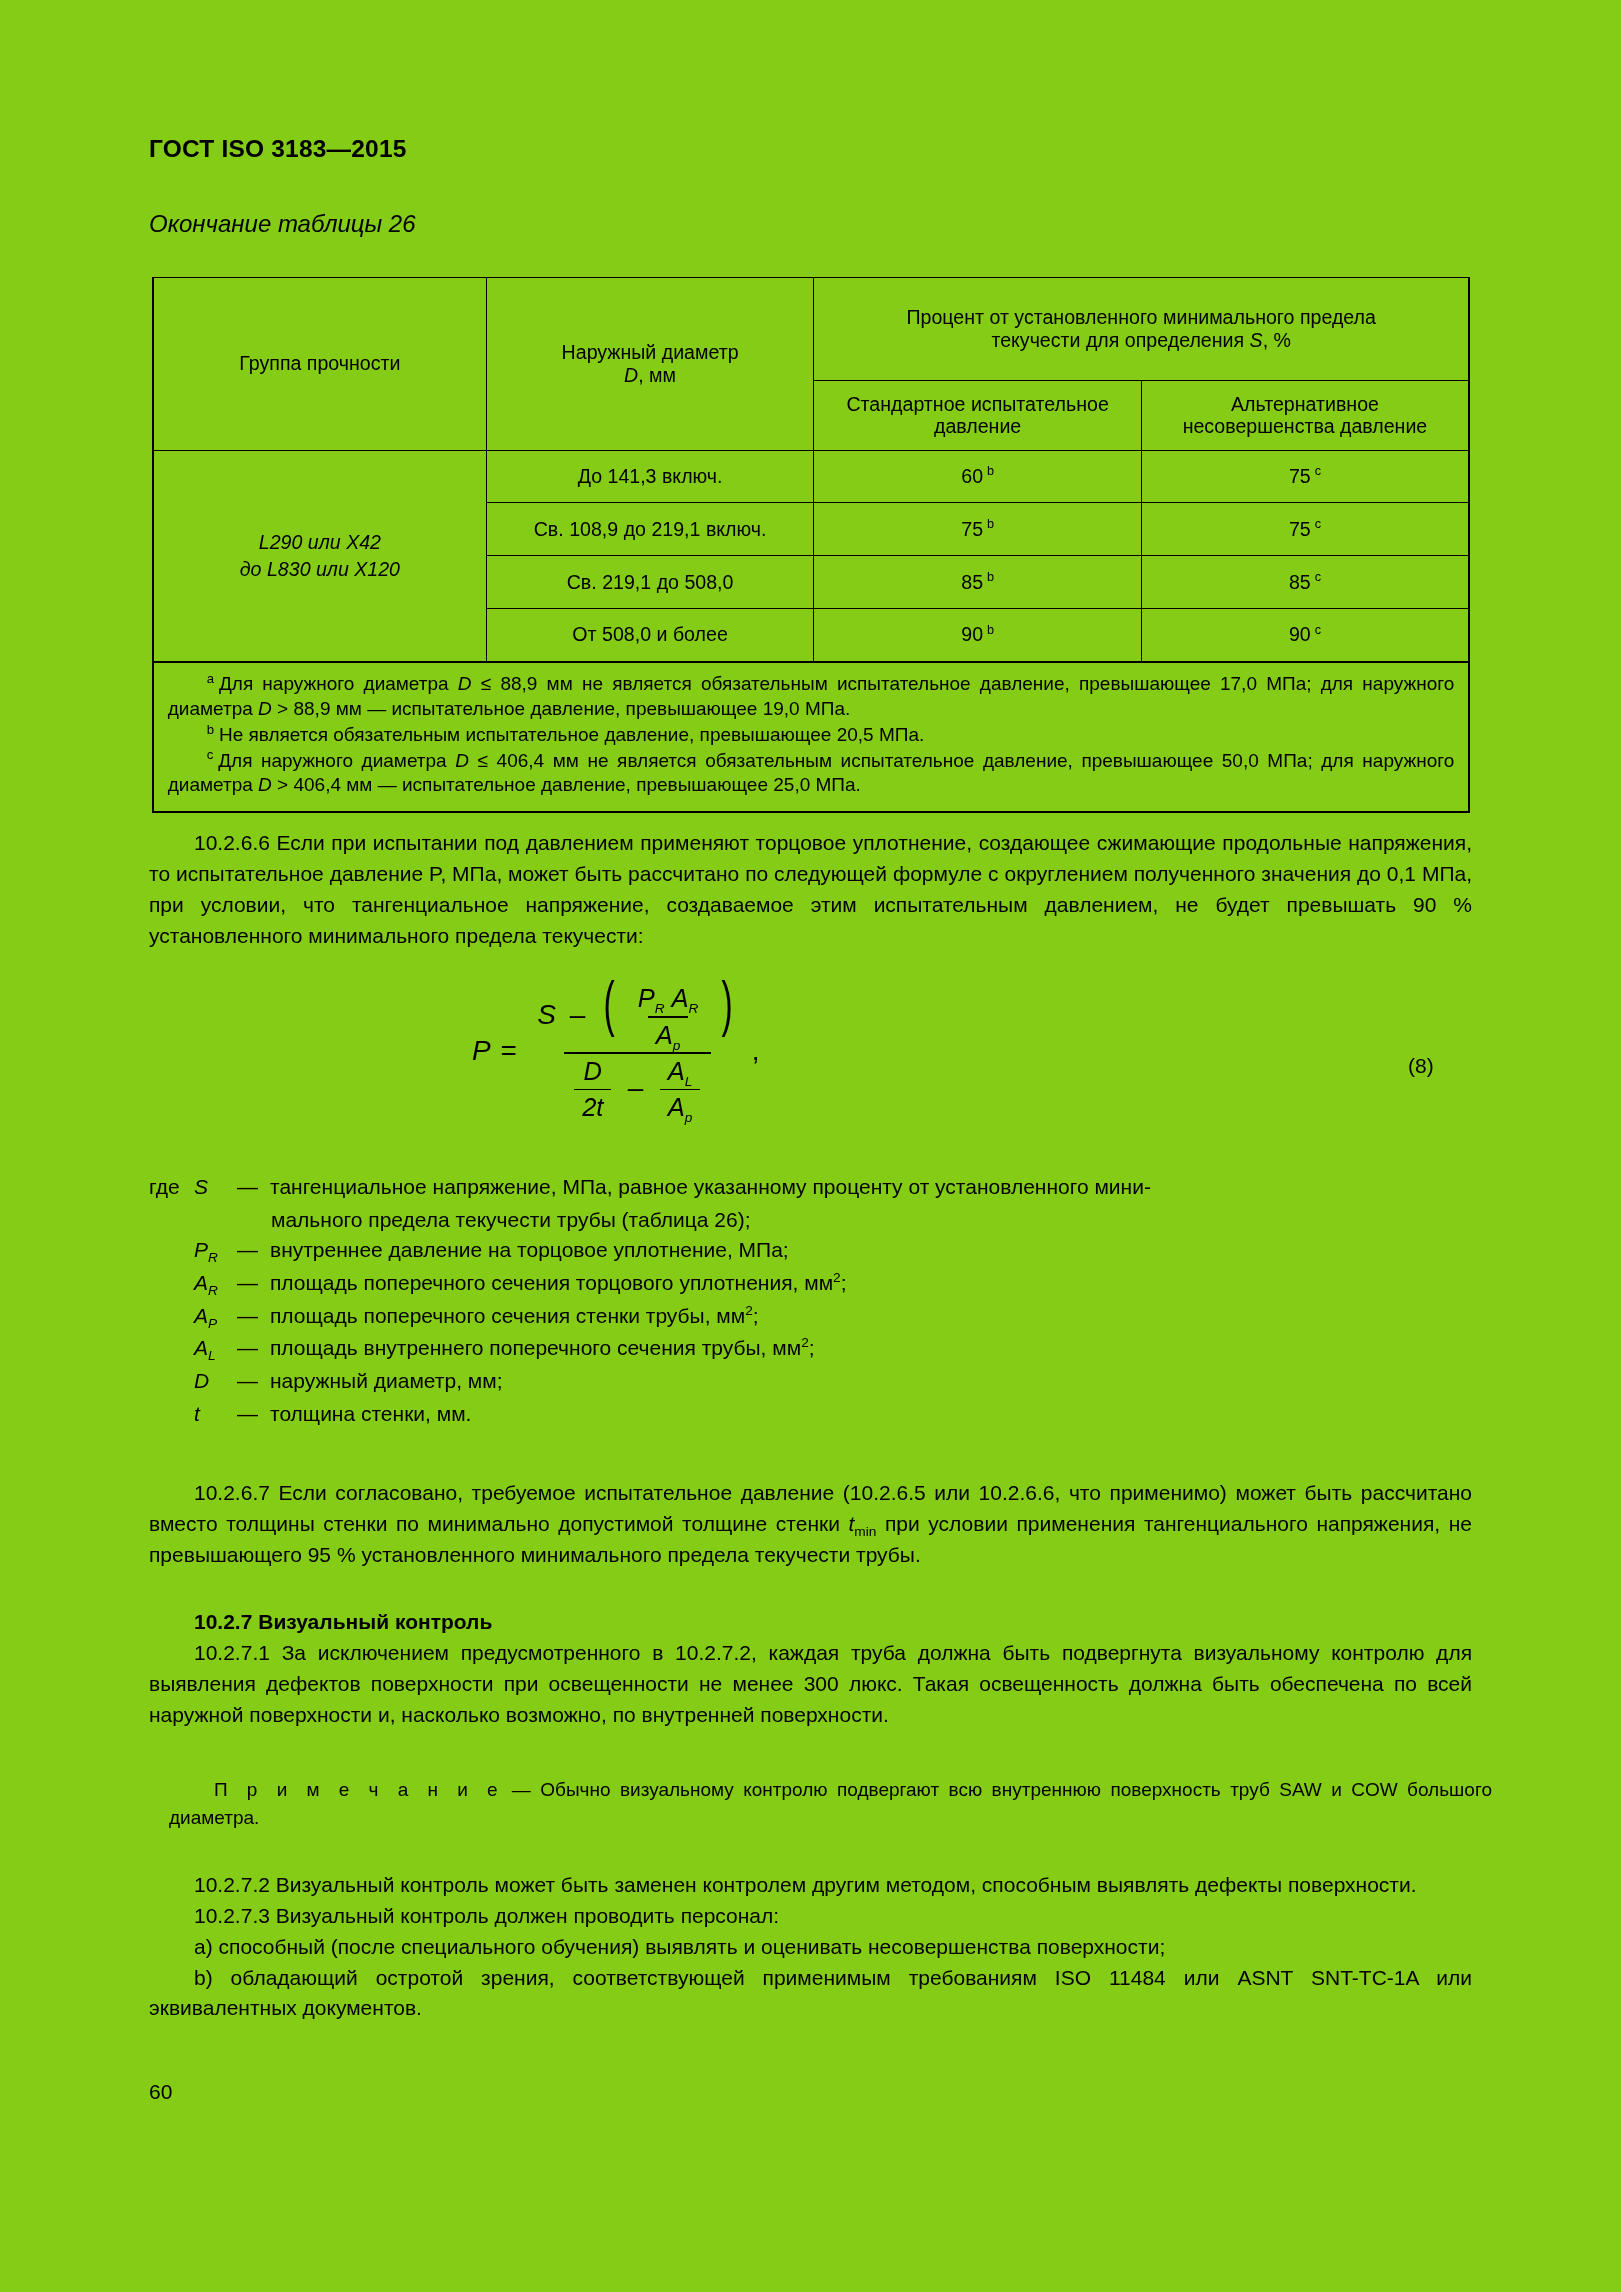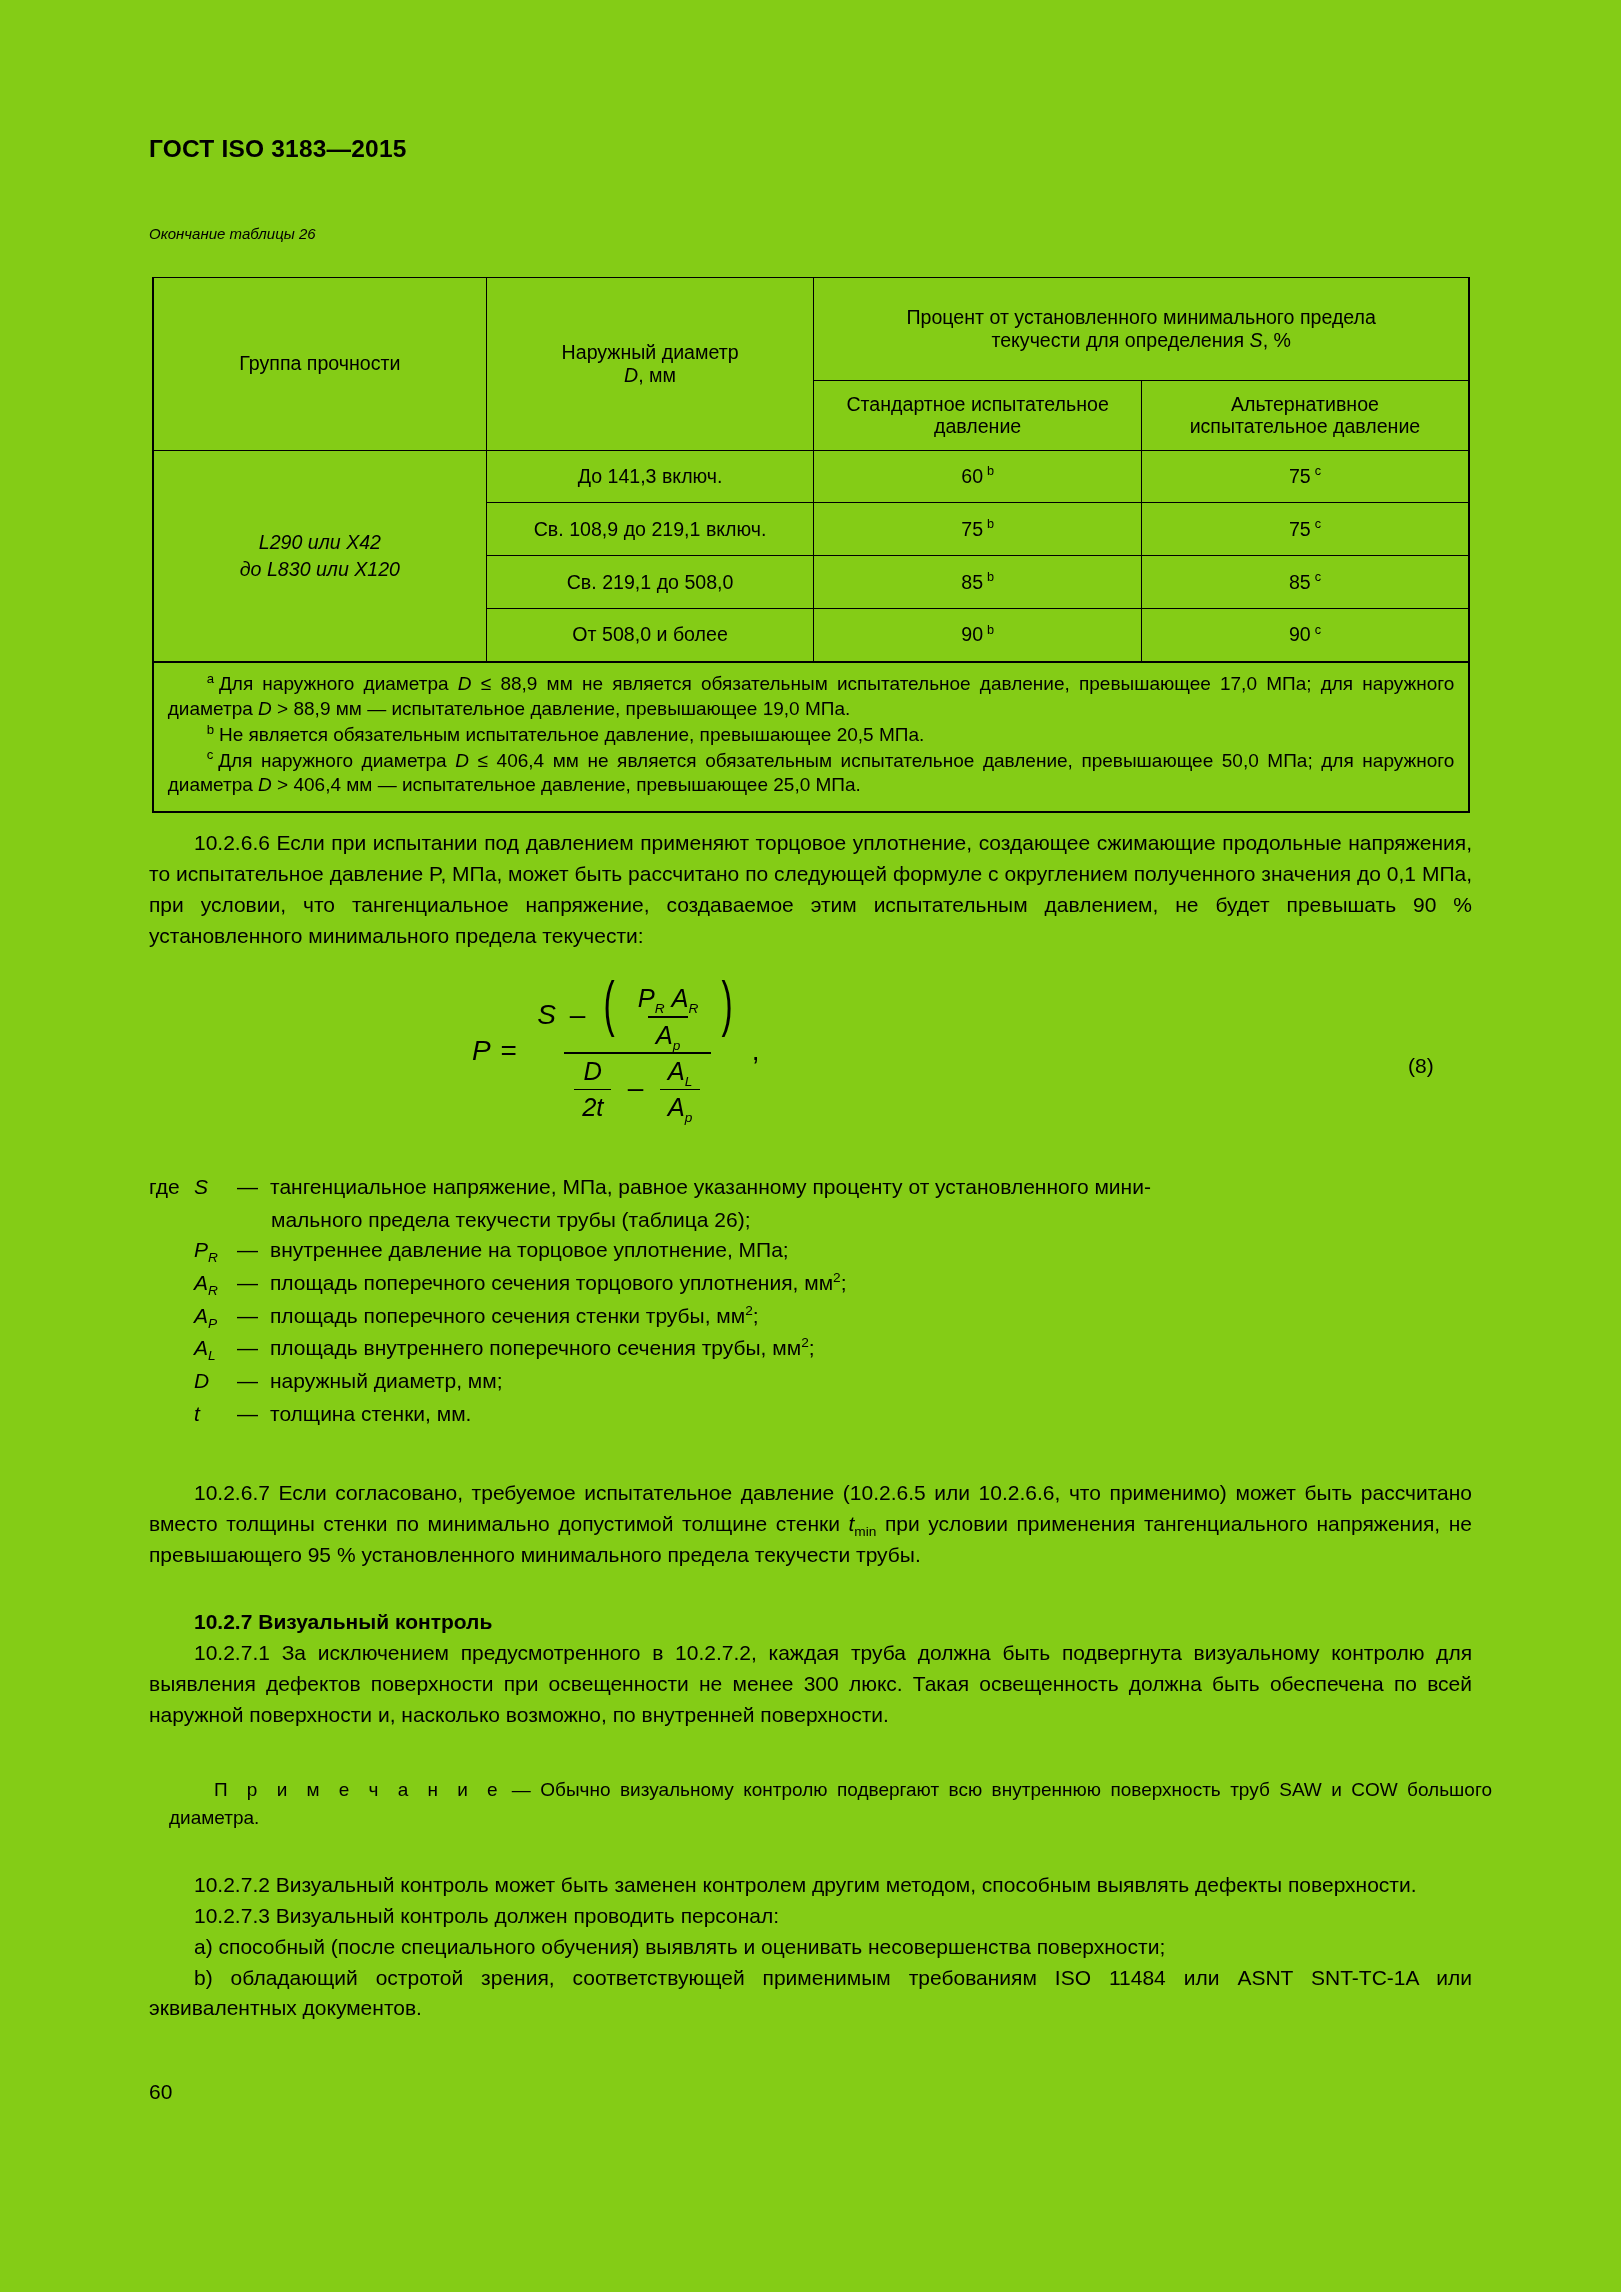--- a/index.html
+++ b/index.html
@@ -27,22 +27,22 @@
     left: 149px;
     top: 135px;
     font-size: 24.5px;
     font-weight: bold;
     letter-spacing: 0.2px;
   }
 
   .table-caption {
     position: absolute;
     left: 149px;
-    top: 225px;
-    font-size: 15px;
+    top: 210px;
+    font-size: 24px;
     font-style: italic;
   }
 
   
   .tbl-wrap {
     position: absolute;
     left: 152px;
     top: 277px;
     width: 1318px;
   }
@@ -228,21 +228,21 @@
             <span>текучести для определения </span><span class="ital">S</span><span>, %</span>
           </th>
         </tr>
         <tr class="hd-sub">
           <th>
             <span>Стандартное испытательное</span><br>
             <span>давление</span>
           </th>
           <th class="outer-r">
             <span>Альтернативное</span><br>
-            <span>испытательное давление</span>
+            <span>несовершенства давление</span>
           </th>
         </tr>
       </thead>
       <tbody>
         <tr class="body-row">
           <td class="outer-l grp-cell" rowspan="4">
             <span>L290 или X42</span><br>
             <span>до L830 или X120</span>
           </td>
           <td>До 141,3 включ.</td>

